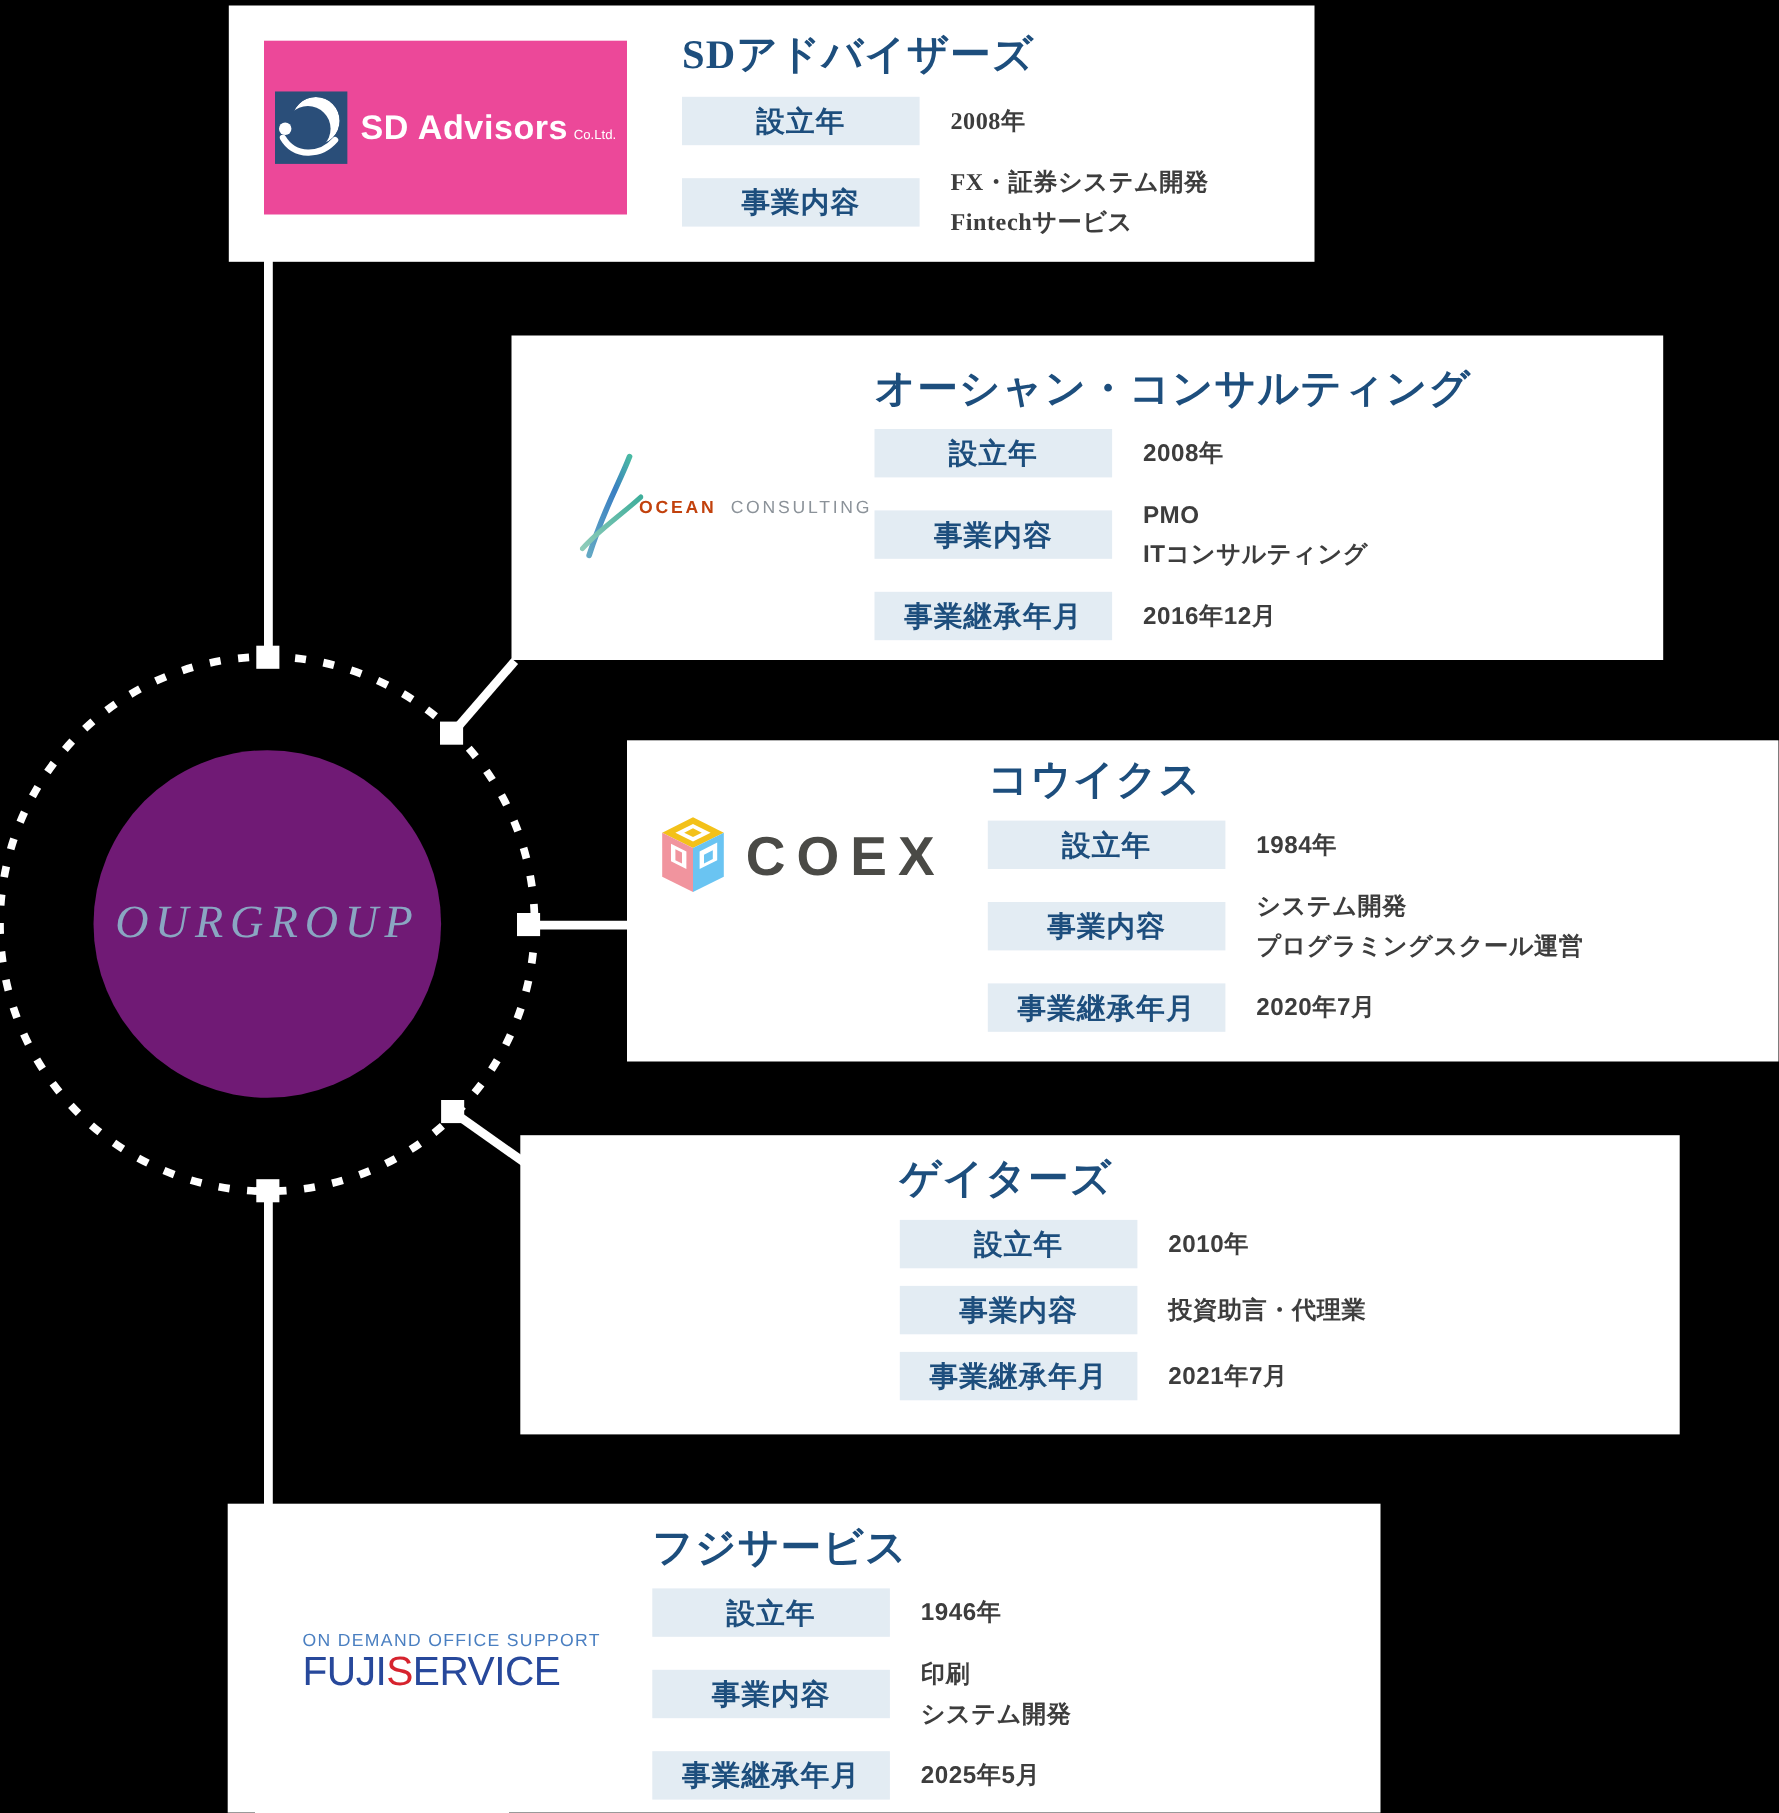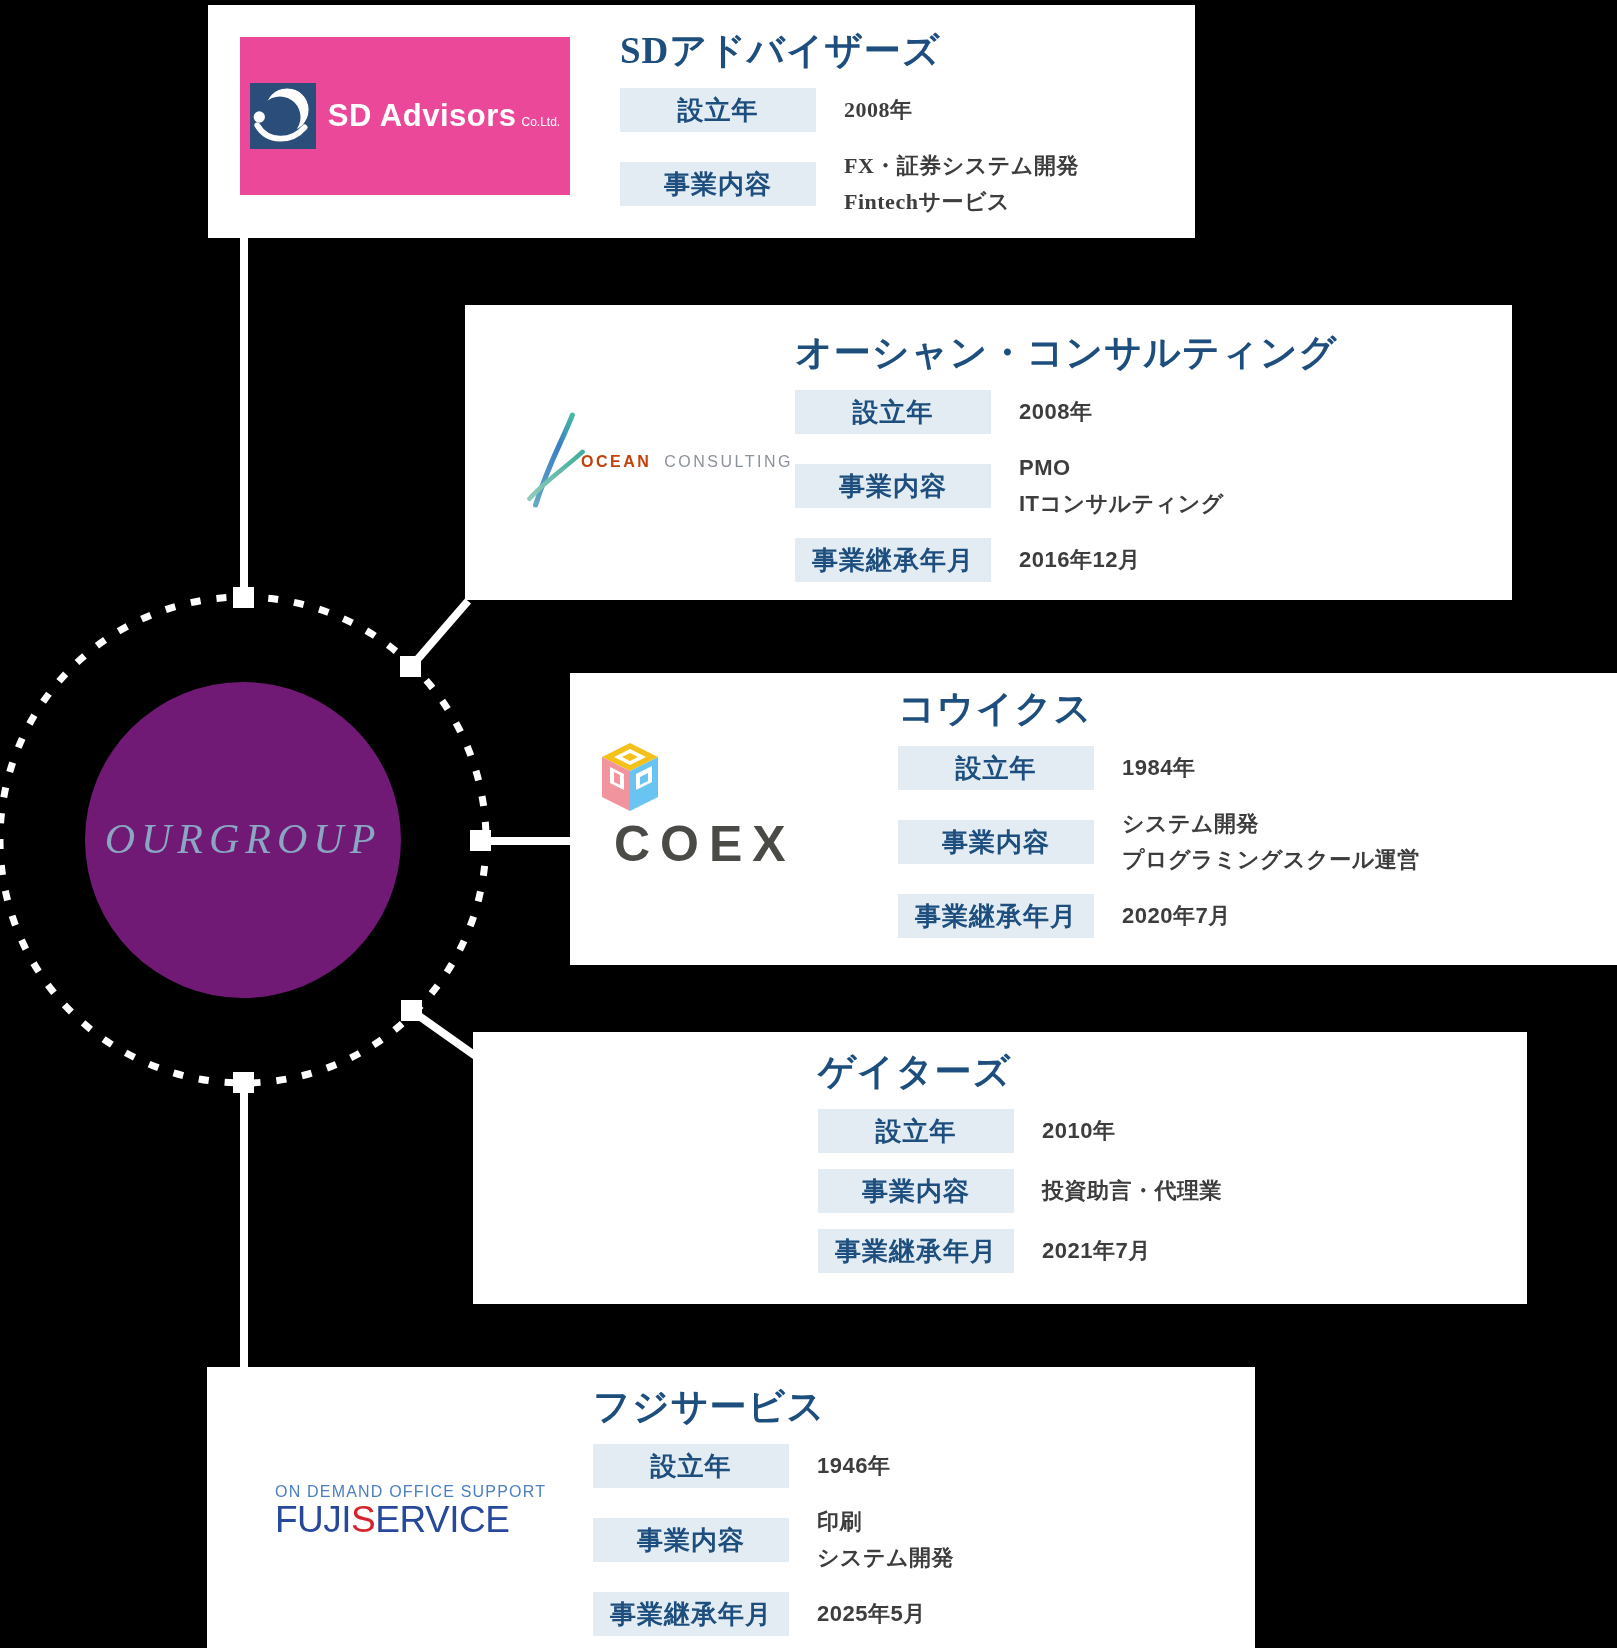--- a/index.html
+++ b/index.html
@@ -29,40 +29,40 @@
   .info{position:absolute;}
   .c1 .info{left:412px;top:24px;font-family:Liberation Serif, serif;}
   .c2 .info{left:330px;top:26px;}
   .c3 .info{left:328px;top:14px;}
   .c4 .info{left:345px;top:18px;}
   .c5 .info{left:386px;top:18px;}
   .title{margin:0;font-size:37px;font-weight:700;color:#1d4e7d;line-height:1.2;letter-spacing:1px;}
   .rows{display:flex;flex-direction:column;gap:16px;margin-top:15px;}
   .row{display:flex;align-items:center;}
   .flabel{
-    flex:none;width:196px;height:44px;background:#e3ecf3;color:#1d4e7d;
+    flex:none;width:216px;height:44px;background:#e3ecf3;color:#1d4e7d;
     font-size:26px;font-weight:700;letter-spacing:1px;
     display:flex;align-items:center;justify-content:center;
   }
   .fvalue{margin-left:28px;font-size:22px;font-weight:600;color:#3d3d3d;line-height:36px;letter-spacing:0.5px;}
   
   .sd-box{
     position:absolute;left:32px;top:32px;width:330px;height:158px;background:#ec4899;
     display:flex;align-items:center;justify-content:center;gap:12px;
   }
   .sd-wordwrap{display:flex;align-items:baseline;}
   .sd-brand{color:#fff;font-size:31px;font-weight:700;letter-spacing:0.5px;}
   .sd-suffix{color:#fff;font-size:12px;margin-left:5px;}
   
   .ocean-swoosh{position:absolute;left:62px;top:106px;}
   .ocean-text{position:absolute;left:116px;top:148px;font-size:16px;letter-spacing:2.5px;white-space:nowrap;}
   .ocean-b{color:#c2410c;font-weight:700;}
   .ocean-g{color:#8b9299;font-weight:400;margin-left:6px;}
   
-  .coex-logo{position:absolute;left:28px;top:68px;display:flex;flex-direction:column;}
+  .coex-logo{position:absolute;left:28px;top:68px;display:flex;align-items:center;}
   .coex-word{font-size:50px;font-weight:700;color:#4a4a46;letter-spacing:10px;margin-left:16px;}
   
   .gators-logo{position:absolute;left:66px;top:100px;display:flex;align-items:center;}
   .gators-word{font-size:37px;font-weight:700;color:#cb2128;letter-spacing:9px;margin-left:4px;}
   
   .fuji-logo{position:absolute;left:68px;top:116px;}
   .fuji-tagline{color:#4a7fc1;font-size:16px;letter-spacing:1.2px;white-space:nowrap;}
   .fuji-word{color:#27489b;font-size:37px;font-weight:400;letter-spacing:-0.5px;line-height:1.05;white-space:nowrap;}
   .fuji-s{color:#d6232e;}
 </style>

